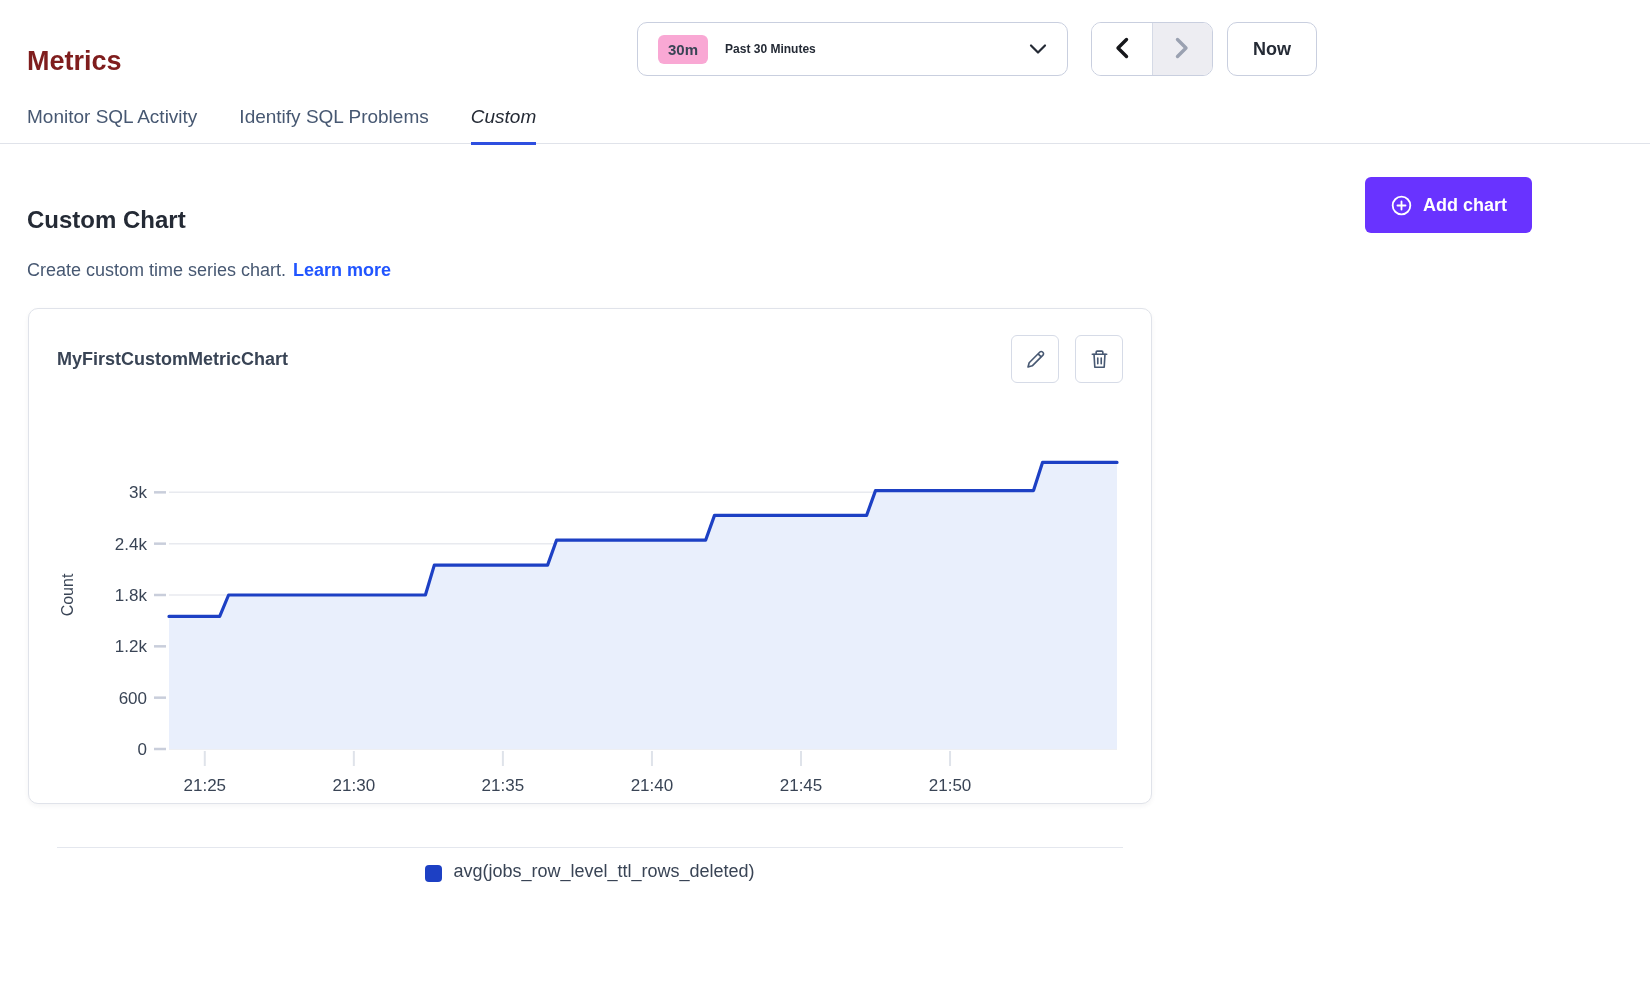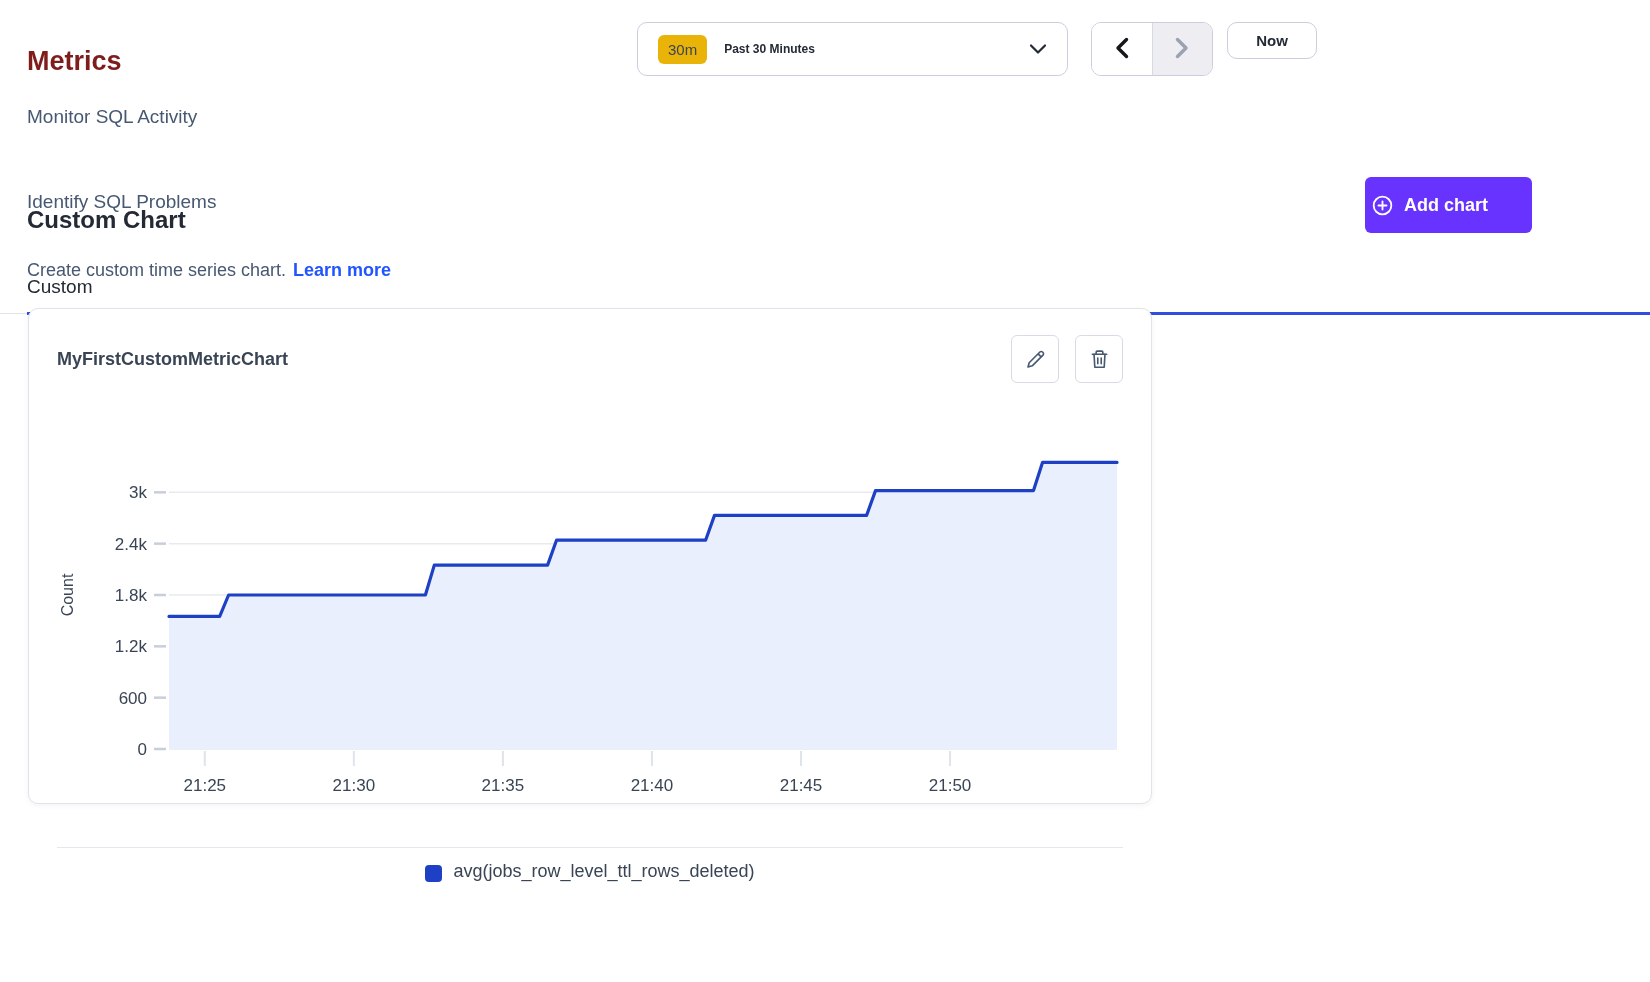--- a/index.html
+++ b/index.html
@@ -10,61 +10,60 @@
   }
   .page-title { position:absolute; left:27px; top:28px; font-size:27px; font-weight:700; color:#7f1d1d; }
 
   
   .time-dropdown {
     position:absolute; left:637px; top:22px; width:431px; height:54px;
     border:1px solid #c9cfdf; border-radius:10px; background:#fff;
     display:flex; align-items:center; padding:0 20px; cursor:pointer;
   }
   .range-badge {
-    background:#eab308; border-radius:6px; padding:6px 10px;
-    font-weight:400; font-size:15px; color:#394455;
+    background:#f9a8d4; border-radius:6px; padding:6px 10px;
+    font-weight:700; font-size:15px; color:#394455;
   }
   .range-label { margin-left:17px; font-size:12px; font-weight:700; color:#242a35; flex:1; }
   .chev { display:flex; align-items:center; }
 
   
   .pager {
     position:absolute; left:1091px; top:22px; height:54px; width:122px;
     display:flex; border:1px solid #c9cfdf; border-radius:10px; overflow:hidden; background:#fff;
   }
   .pager-btn { flex:1; display:flex; align-items:center; justify-content:center; background:#fff; border:none; cursor:pointer; padding:0; }
   .pager-btn.next { border-left:1px solid #d5dae6; background:#ededf2; }
 
   .now-btn {
-    position:absolute; left:1227px; top:22px; width:90px; height:37px;
+    position:absolute; left:1227px; top:22px; width:90px; height:54px;
     border:1px solid #c9cfdf; border-radius:10px; background:#fff;
-    font-family:"Liberation Sans",sans-serif; font-size:15px; font-weight:700; color:#242a35; cursor:pointer;
+    font-family:"Liberation Sans",sans-serif; font-size:18px; font-weight:700; color:#242a35; cursor:pointer;
   }
 
   
   .tabs {
     position:absolute; left:0; top:100px; width:1650px;
     display:flex; gap:42px; padding-left:27px;
     border-bottom:1px solid #e0e3ea;
-    flex-direction:column;
   }
   .tab {
     font-size:19px; color:#475872; padding:6px 0 14px; cursor:pointer;
     border-bottom:3px solid transparent; margin-bottom:-2px;
   }
-  .tab.active { color:#242a35; border-bottom-color:#2e4fe0; }
+  .tab.active { color:#242a35; border-bottom-color:#2e4fe0;font-style:italic; }
 
   .section-title { position:absolute; left:27px; top:186px; font-size:24px; font-weight:700; color:#242a35; }
   .section-sub { position:absolute; left:27px; top:242px; font-size:18px; color:#475872; }
   .learn-more { color:#2155ff; font-weight:700; margin-left:7px; cursor:pointer; text-decoration:none; }
 
   .add-chart-btn {
     position:absolute; left:1365px; top:177px; width:167px; height:56px;
     background:#6933ff; border:none; border-radius:6px; color:#fff; cursor:pointer;
-    display:flex; align-items:center; gap:10px;
+    display:flex; align-items:center; justify-content:center; gap:10px;
     font-family:"Liberation Sans",sans-serif; font-size:18px; font-weight:700;
   }
 
   
   .chart-card {
     position:absolute; left:28px; top:308px; width:1124px; height:496px;
     border:1px solid #e0e3ea; border-radius:10px; background:#fff;
     box-shadow:0 2px 5px rgba(36,42,53,0.05); padding:26px 28px;
   }
   .card-head { display:flex; align-items:center; justify-content:space-between; height:48px; }

